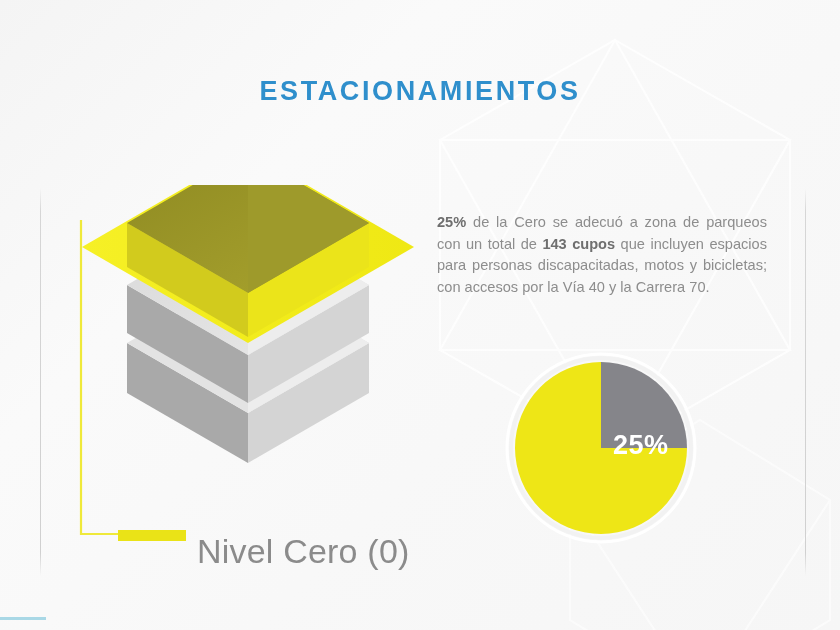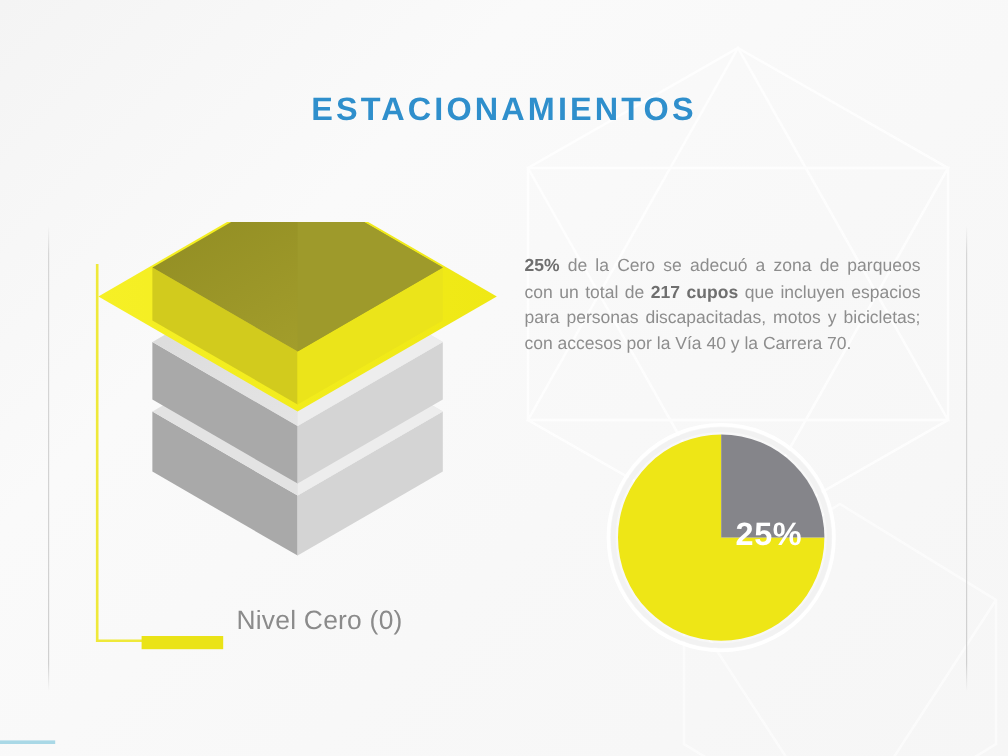--- a/index.html
+++ b/index.html
@@ -101,22 +101,22 @@
 
   
   #legend-swatch {
     position:absolute;
     left:118px; top:530px;
     width:68px; height:11px;
     background:#eae317;
   }
   #legend-label {
     position:absolute;
-    left:197px; top:504px;
-    font-size:22px;
+    left:197px; top:532px;
+    font-size:34px;
     color:#8b8b8b;
     letter-spacing:0.2px;
     white-space:nowrap;
   }
 </style>
 </head>
 <body>
 
 <div id="slide">
 
@@ -134,21 +134,21 @@
     </g>
   </svg>
 
   <div class="vrule" id="rule-left"></div>
   <div class="vrule" id="rule-right"></div>
   <div id="bottom-accent"></div>
 
   <div id="title">ESTACIONAMIENTOS</div>
 
   <div id="paragraph">
-    <b>25%</b><span> de la Cero se adecuó a zona de parqueos con un total de </span><b>217 cupos</b><span> que incluyen espacios para personas discapacitadas, motos y bicicletas; con accesos por la Vía 40 y la Carrera 70.</span>
+    <b>25%</b><span> de la Cero se adecuó a zona de parqueos con un total de </span><b>143 cupos</b><span> que incluyen espacios para personas discapacitadas, motos y bicicletas; con accesos por la Vía 40 y la Carrera 70.</span>
   </div>
 
   <svg id="stack" viewBox="0 0 360 300" xmlns="http://www.w3.org/2000/svg">
     <defs>
       <linearGradient id="gTopOlive" x1="0" y1="0" x2="1" y2="1">
         <stop offset="0%" stop-color="#8e8a22"></stop>
         <stop offset="55%" stop-color="#9d9829"></stop>
         <stop offset="100%" stop-color="#a9a42d"></stop>
       </linearGradient>
       <linearGradient id="gYellowPlane" x1="0" y1="0" x2="1" y2="0">

